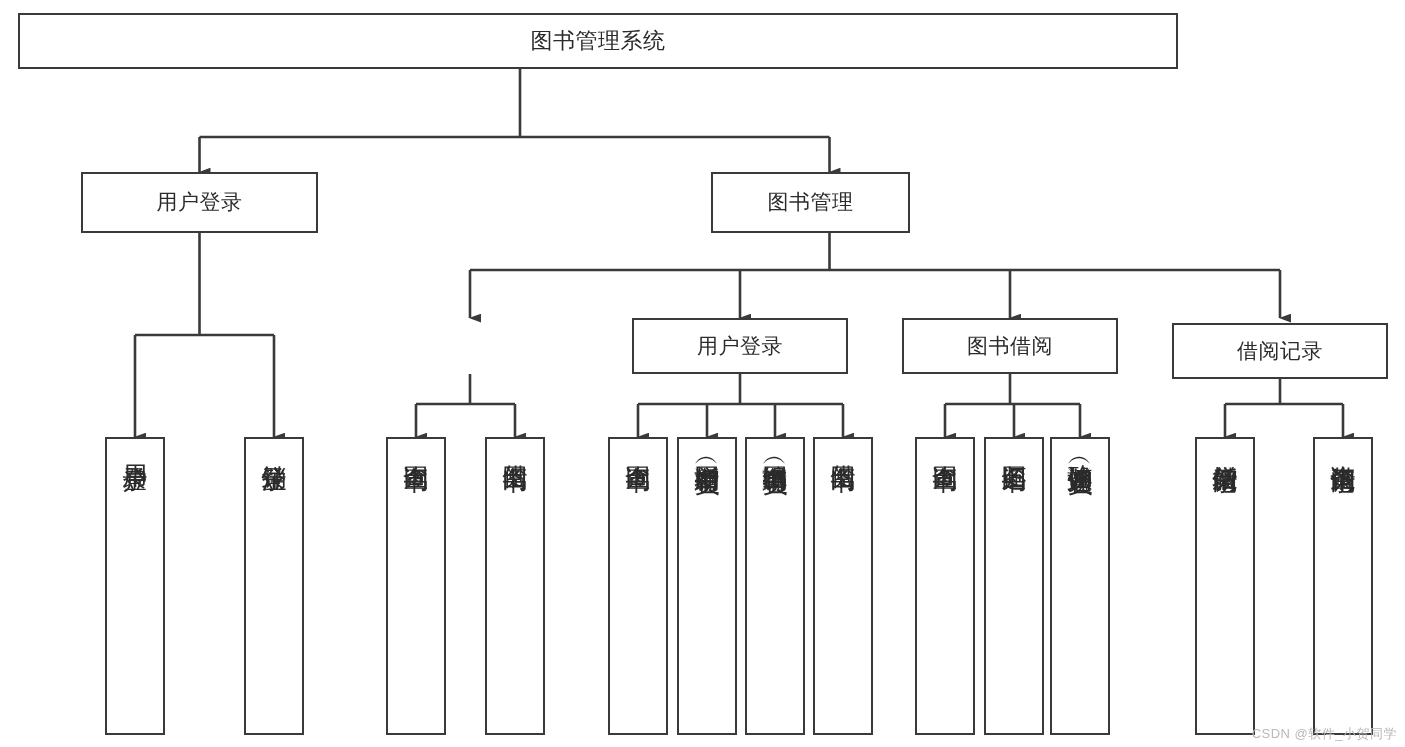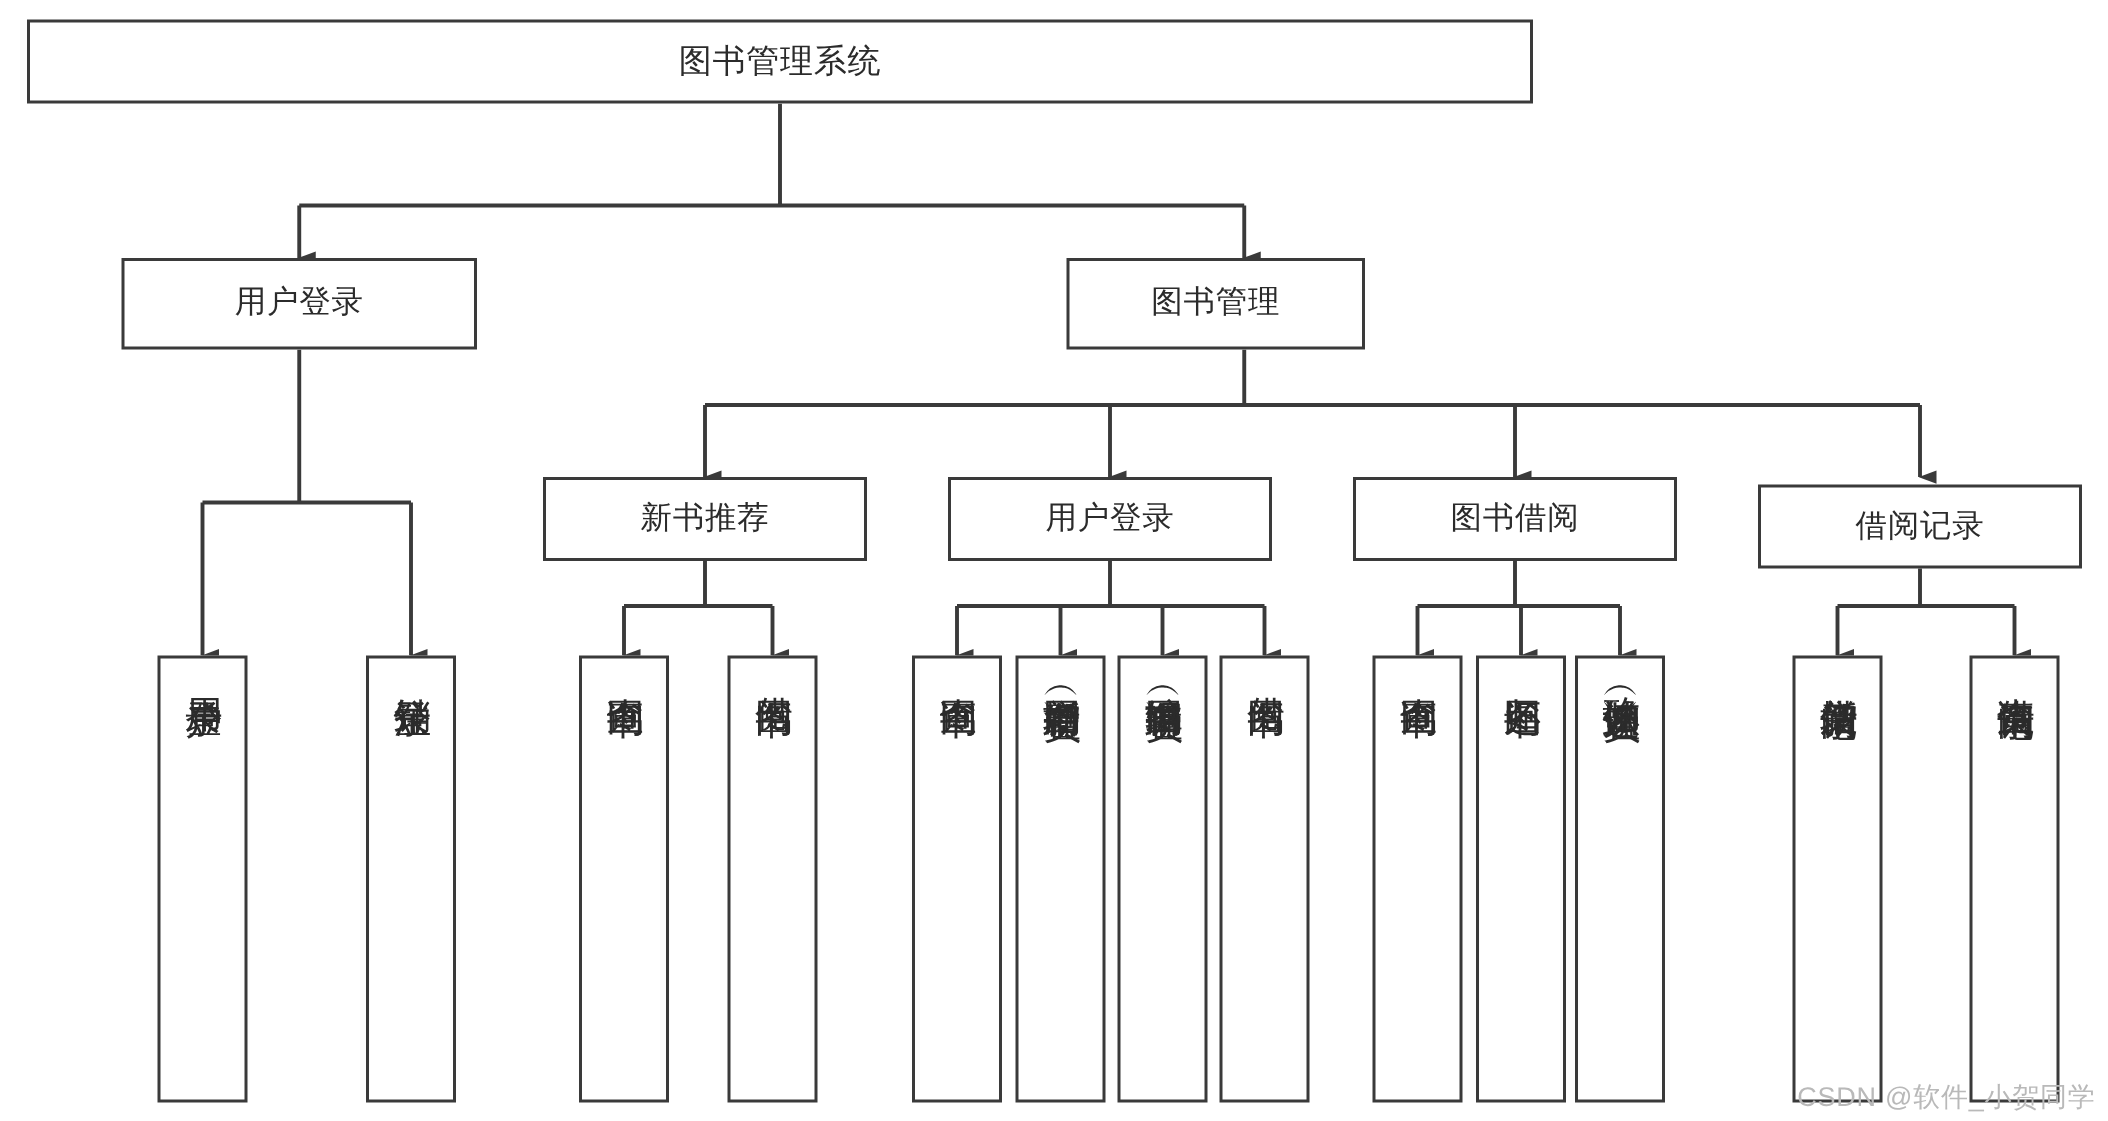--- a/index.html
+++ b/index.html
@@ -60,21 +60,21 @@
     text-orientation: upright;
     font-size: 25px;
     line-height: 1.0;
     letter-spacing: 1px;
     white-space: nowrap;
   }
   #watermark {
     position: absolute;
     right: 8px;
     bottom: 4px;
-    font-size: 18px;
+    font-size: 13px;
     color: #b9b9b9;
     letter-spacing: 0.5px;
     white-space: nowrap;
     user-select: none;
   }
 </style>
 </head>
 <body>
 
 <div id="diagram-canvas">
@@ -108,34 +108,31 @@
         <path d="M1010,374 L1010,404 M945,404 L1080,404"></path>
         <path d="M945,404 L945,437" marker-end="url(#arrowhead)"></path>
         <path d="M1014,404 L1014,437" marker-end="url(#arrowhead)"></path>
         <path d="M1080,404 L1080,437" marker-end="url(#arrowhead)"></path>
         <path d="M1280,374 L1280,404 M1225,404 L1343,404"></path>
         <path d="M1225,404 L1225,437" marker-end="url(#arrowhead)"></path>
         <path d="M1343,404 L1343,437" marker-end="url(#arrowhead)"></path>
       </g>
   </svg>
 
-  <div class="node root horiz" style="left: 18px; top: 13px; width: 1004px; height: 56px;">
+  <div class="node root horiz" style="left: 18px; top: 13px; width: 1160px; height: 56px;">
     <span class="node-label">图书管理系统</span>
   </div>
 
   <div class="node horiz" style="left: 81px; top: 172px; width: 237px; height: 61px;">
     <span class="node-label">用户登录</span>
   </div>
   <div class="node horiz" style="left: 711px; top: 172px; width: 199px; height: 61px;">
     <span class="node-label">图书管理</span>
   </div>
 
-  <div class="node horiz" style="left: 362px; top: 318px; width: 216px; height: 56px;">
-    <span class="node-label">新书推荐</span>
-  </div>
   <div class="node horiz" style="left: 632px; top: 318px; width: 216px; height: 56px;">
     <span class="node-label">用户登录</span>
   </div>
   <div class="node horiz" style="left: 902px; top: 318px; width: 216px; height: 56px;">
     <span class="node-label">图书借阅</span>
   </div>
   <div class="node horiz" style="left: 1172px; top: 323px; width: 216px; height: 56px;">
     <span class="node-label">借阅记录</span>
   </div>
 

